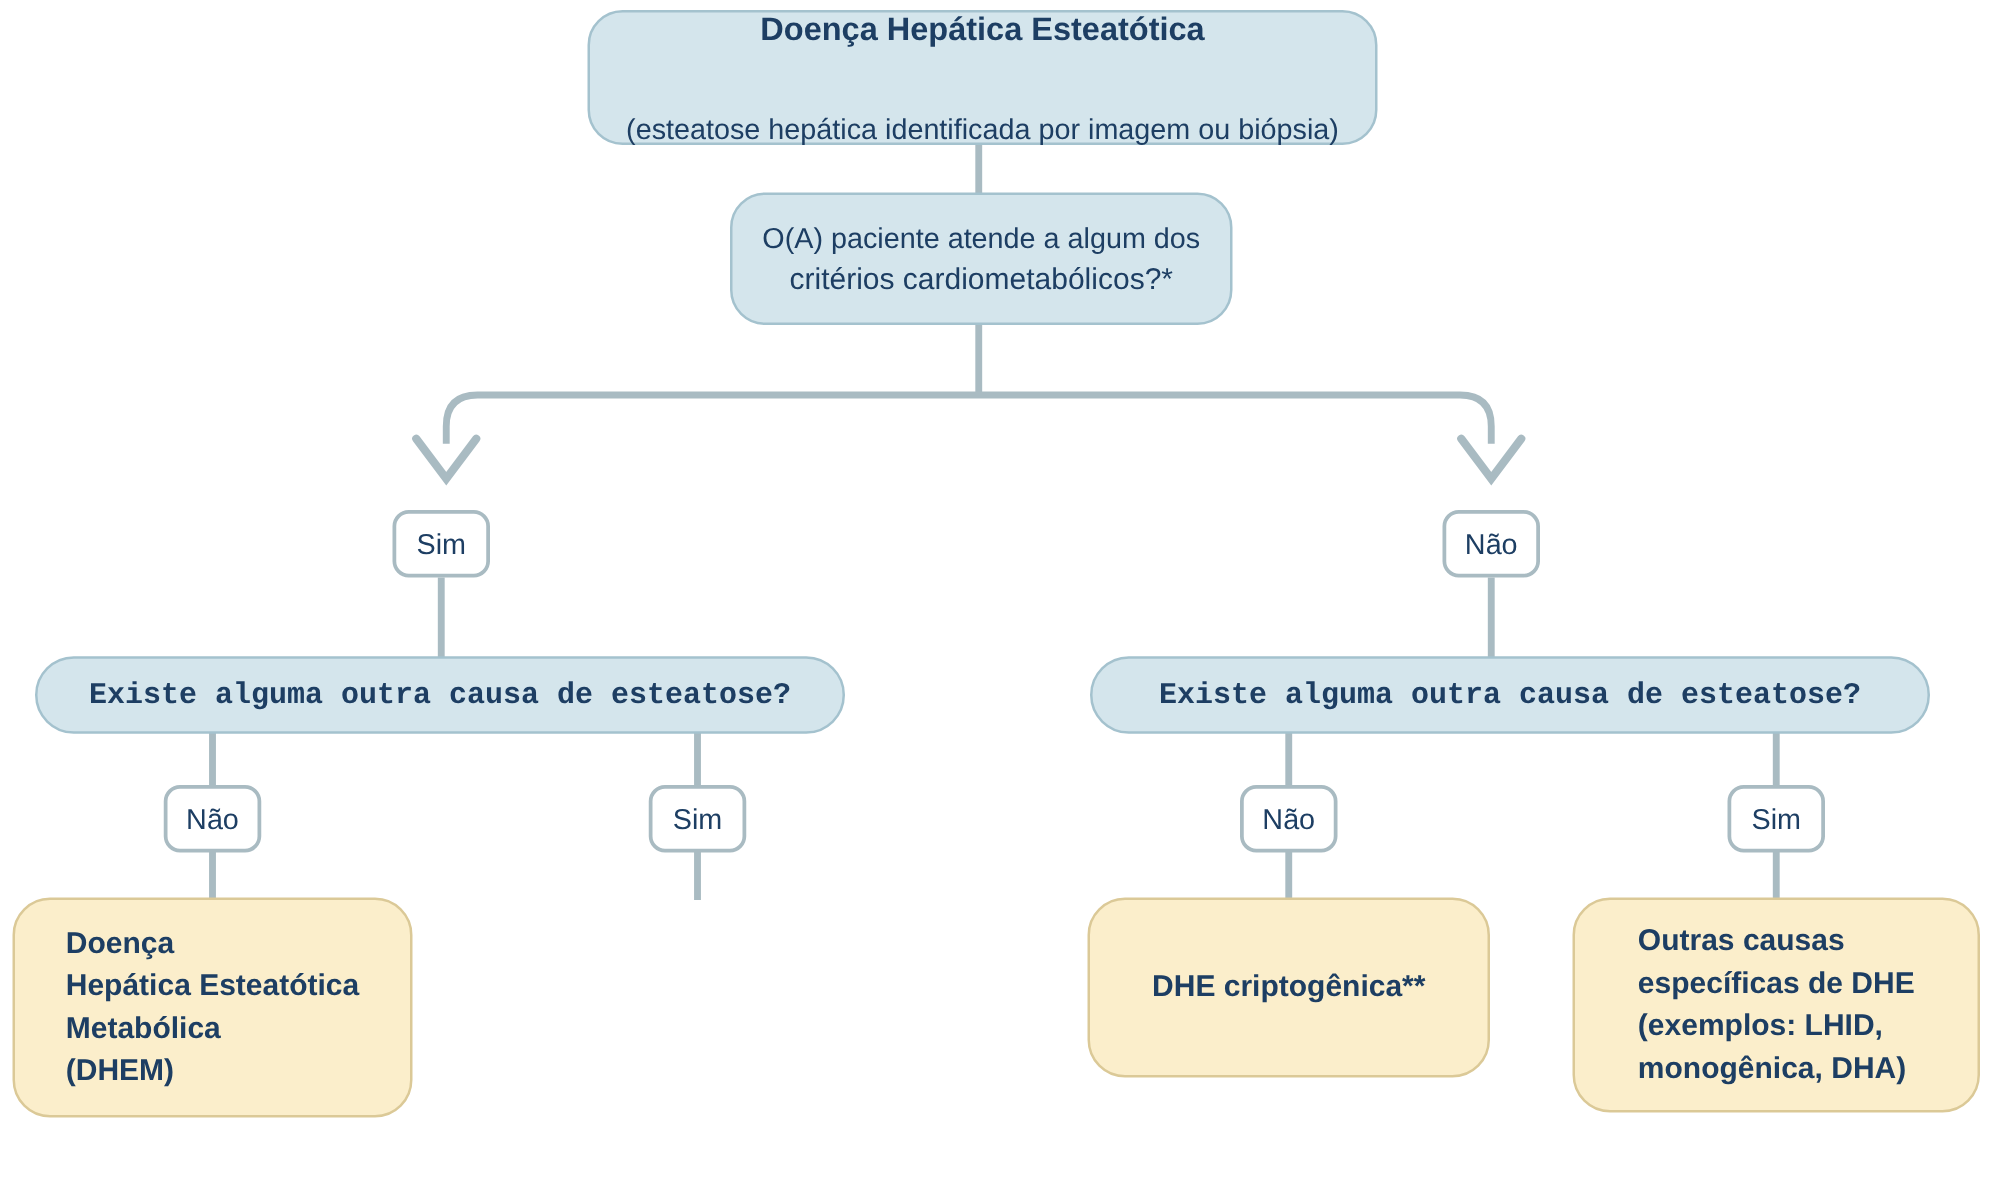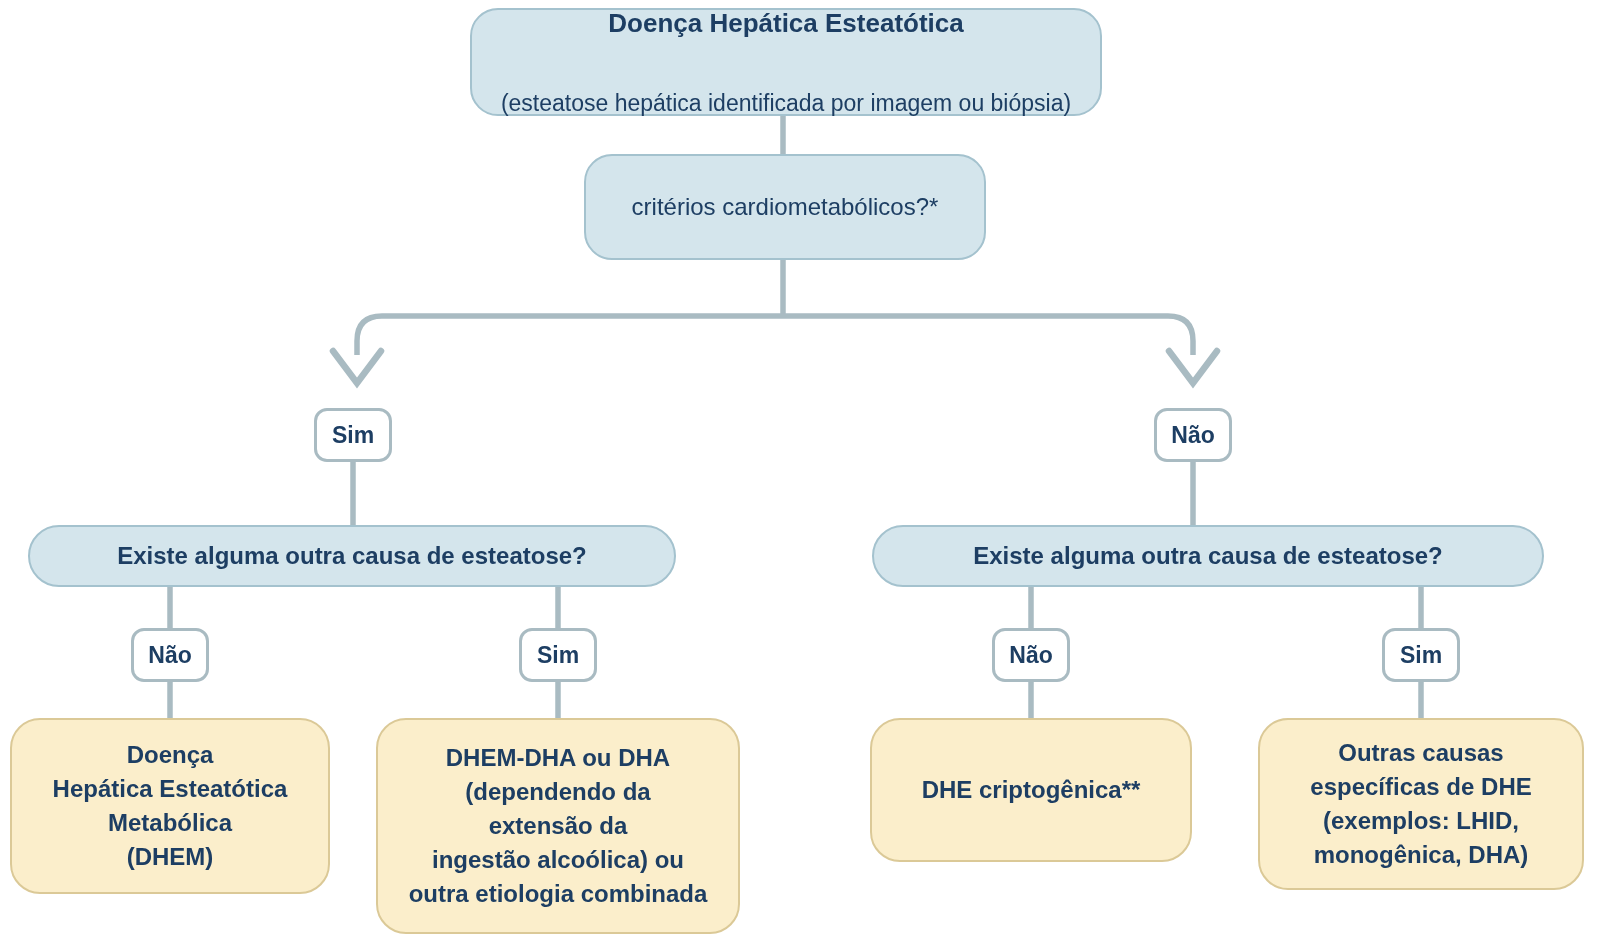--- a/index.html
+++ b/index.html
@@ -29,50 +29,51 @@
   }
   .line { stroke-width: 5.5px; }
   .arrowhead { stroke-width: 6.5px; stroke-linecap: round; }
   .node {
     position: absolute;
     box-sizing: border-box;
     display: flex;
     flex-direction: column;
     align-items: center;
     justify-content: center;
-    text-align: center;
+    text-align: left;
   }
   .blue {
     background: var(--question-fill, #d4e5ec);
     border: 2.5px solid var(--question-border, #a4c2ce);
     border-radius: 28px;
   }
   .pill {
     background: var(--question-fill, #d4e5ec);
     border: 2.5px solid var(--question-border, #a4c2ce);
     border-radius: 32px;
+    font-family: Liberation Mono, monospace;
   }
   .yellow {
     background: var(--outcome-fill, #fbeecb);
     border: 2px solid var(--outcome-border, #dbc997);
     border-radius: 30px;
     font-weight: bold;
     font-size: 24px;
     line-height: 1.42;
   }
   .chip {
     position: absolute;
     box-sizing: border-box;
     background: var(--chip-fill, #ffffff);
     border: 3px solid var(--connector, #a9bbc2);
     border-radius: 13px;
     display: flex;
     align-items: center;
     justify-content: center;
-    font-weight: bold;
+    font-weight: normal;
     font-size: 23px;
   }
   .root-title {
     font-weight: bold;
     font-size: 26px;
     margin-bottom: 7px;
   }
   .root-subtitle {
     font-weight: normal;
     font-size: 23px;
@@ -111,20 +112,21 @@
     <path class="line" d="M1031 586 V720"></path>
     <path class="line" d="M1421 586 V720"></path>
   </svg>
 
   <div class="node blue" style="left:470px; top:8px; width:632px; height:108px; padding:0 14px;">
     <div class="root-title">Doença Hepática Esteatótica</div>
     <div class="root-subtitle">(esteatose hepática identificada por imagem ou biópsia)</div>
   </div>
 
   <div class="node blue" style="left:584px; top:154px; width:402px; height:106px; padding:0 10px;">
+    <div class="q-line1">O(A) paciente atende a algum dos</div>
     <div class="q-line2">critérios cardiometabólicos?*</div>
   </div>
 
   <div class="chip" style="left:314px; top:408px; width:78px; height:54px;">
     <span>Sim</span>
   </div>
 
   <div class="chip" style="left:1154px; top:408px; width:78px; height:54px;">
     <span>Não</span>
   </div>
@@ -153,27 +155,20 @@
     <span>Sim</span>
   </div>
 
   <div class="node yellow" style="left:10px; top:718px; width:320px; height:176px; padding:0 8px;">
     <div class="multiline">Doença
 Hepática Esteatótica
 Metabólica
 (DHEM)</div>
   </div>
 
-  <div class="node yellow" style="left:376px; top:718px; width:364px; height:216px; padding:0 6px;">
-    <div class="multiline">DHEM-DHA ou DHA
-(dependendo da
-extensão da
-ingestão alcoólica) ou
-outra etiologia combinada</div>
-  </div>
 
   <div class="node yellow" style="left:870px; top:718px; width:322px; height:144px; padding:0 8px;">
     <div class="multiline">DHE criptogênica**</div>
   </div>
 
   <div class="node yellow" style="left:1258px; top:718px; width:326px; height:172px; padding:16px 8px;">
     <div class="multiline">Outras causas
 específicas de DHE
 (exemplos: LHID,
 monogênica, DHA)</div>

